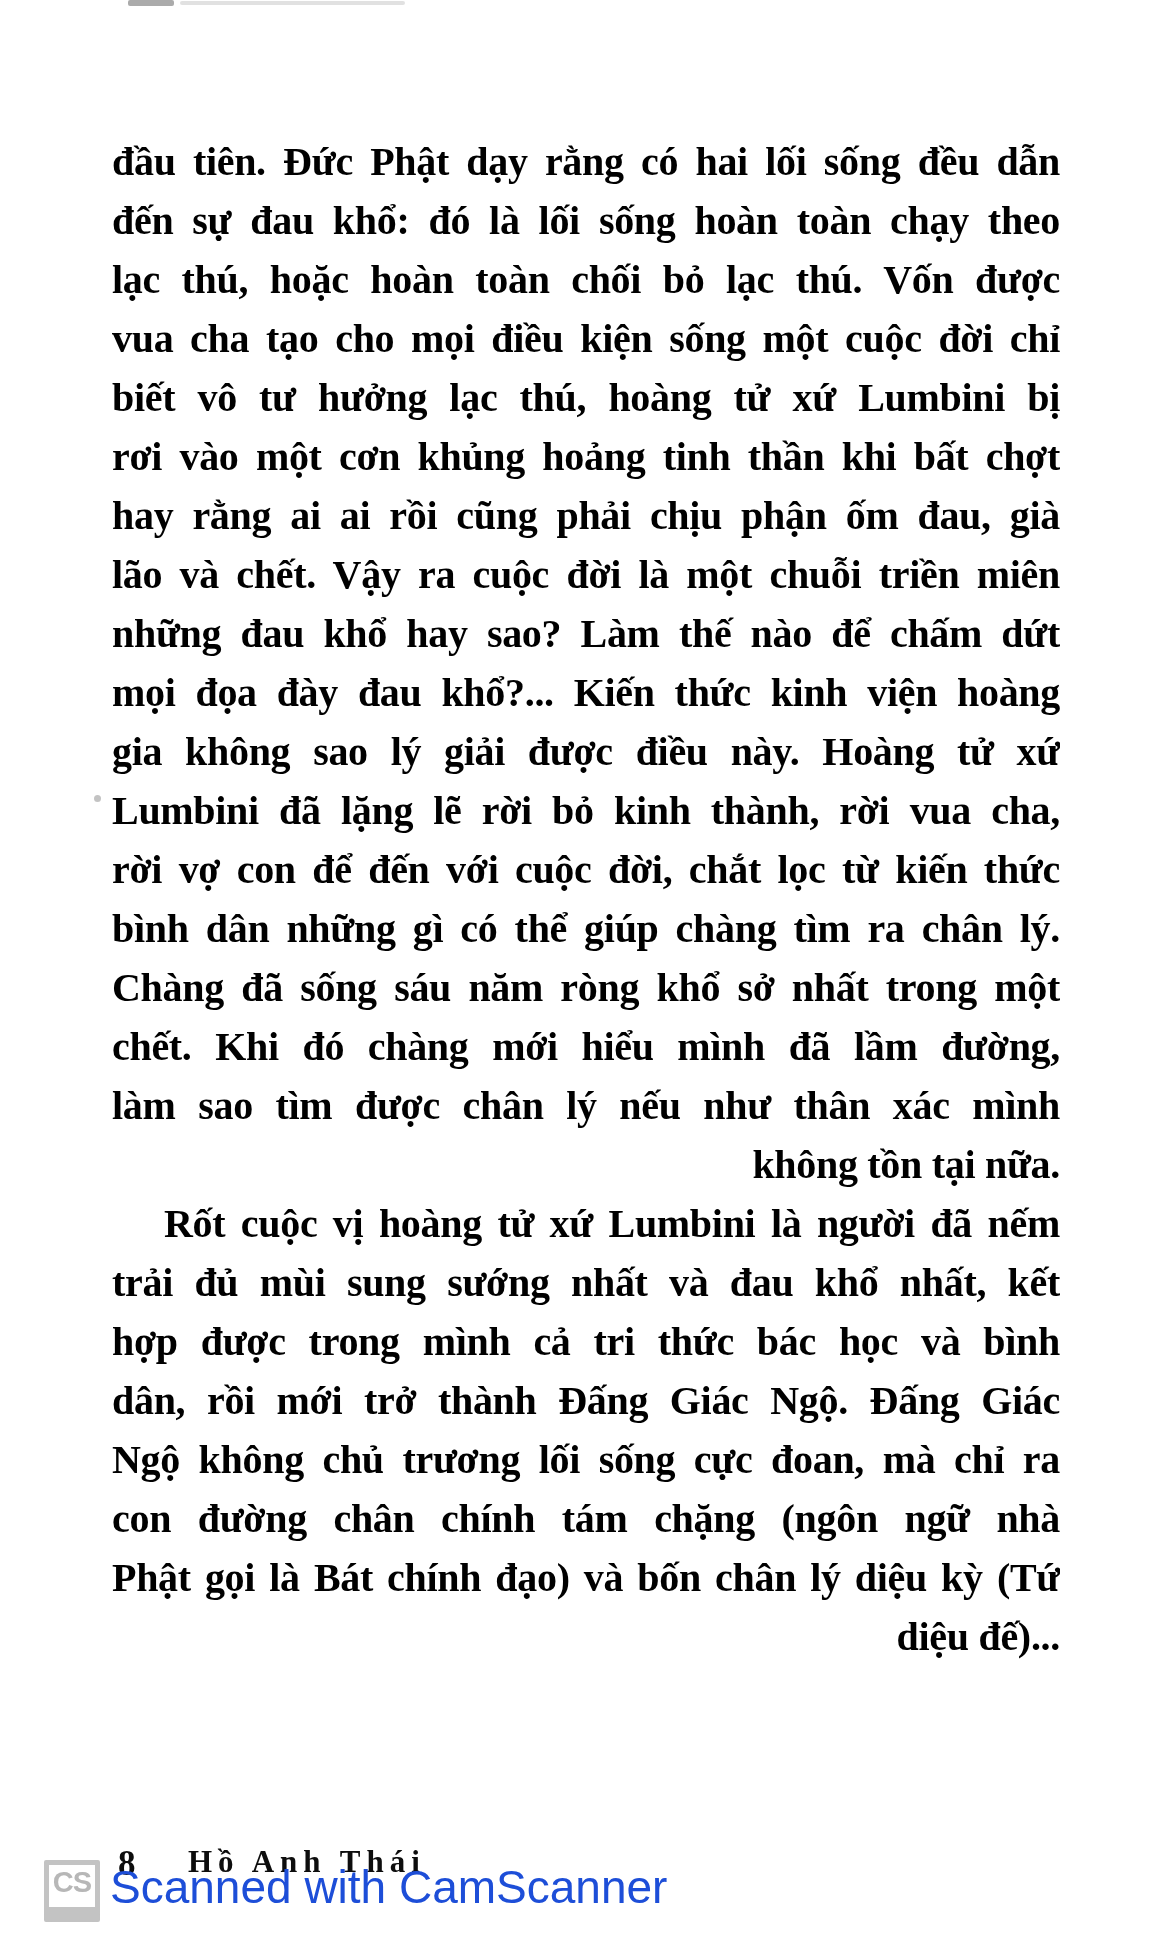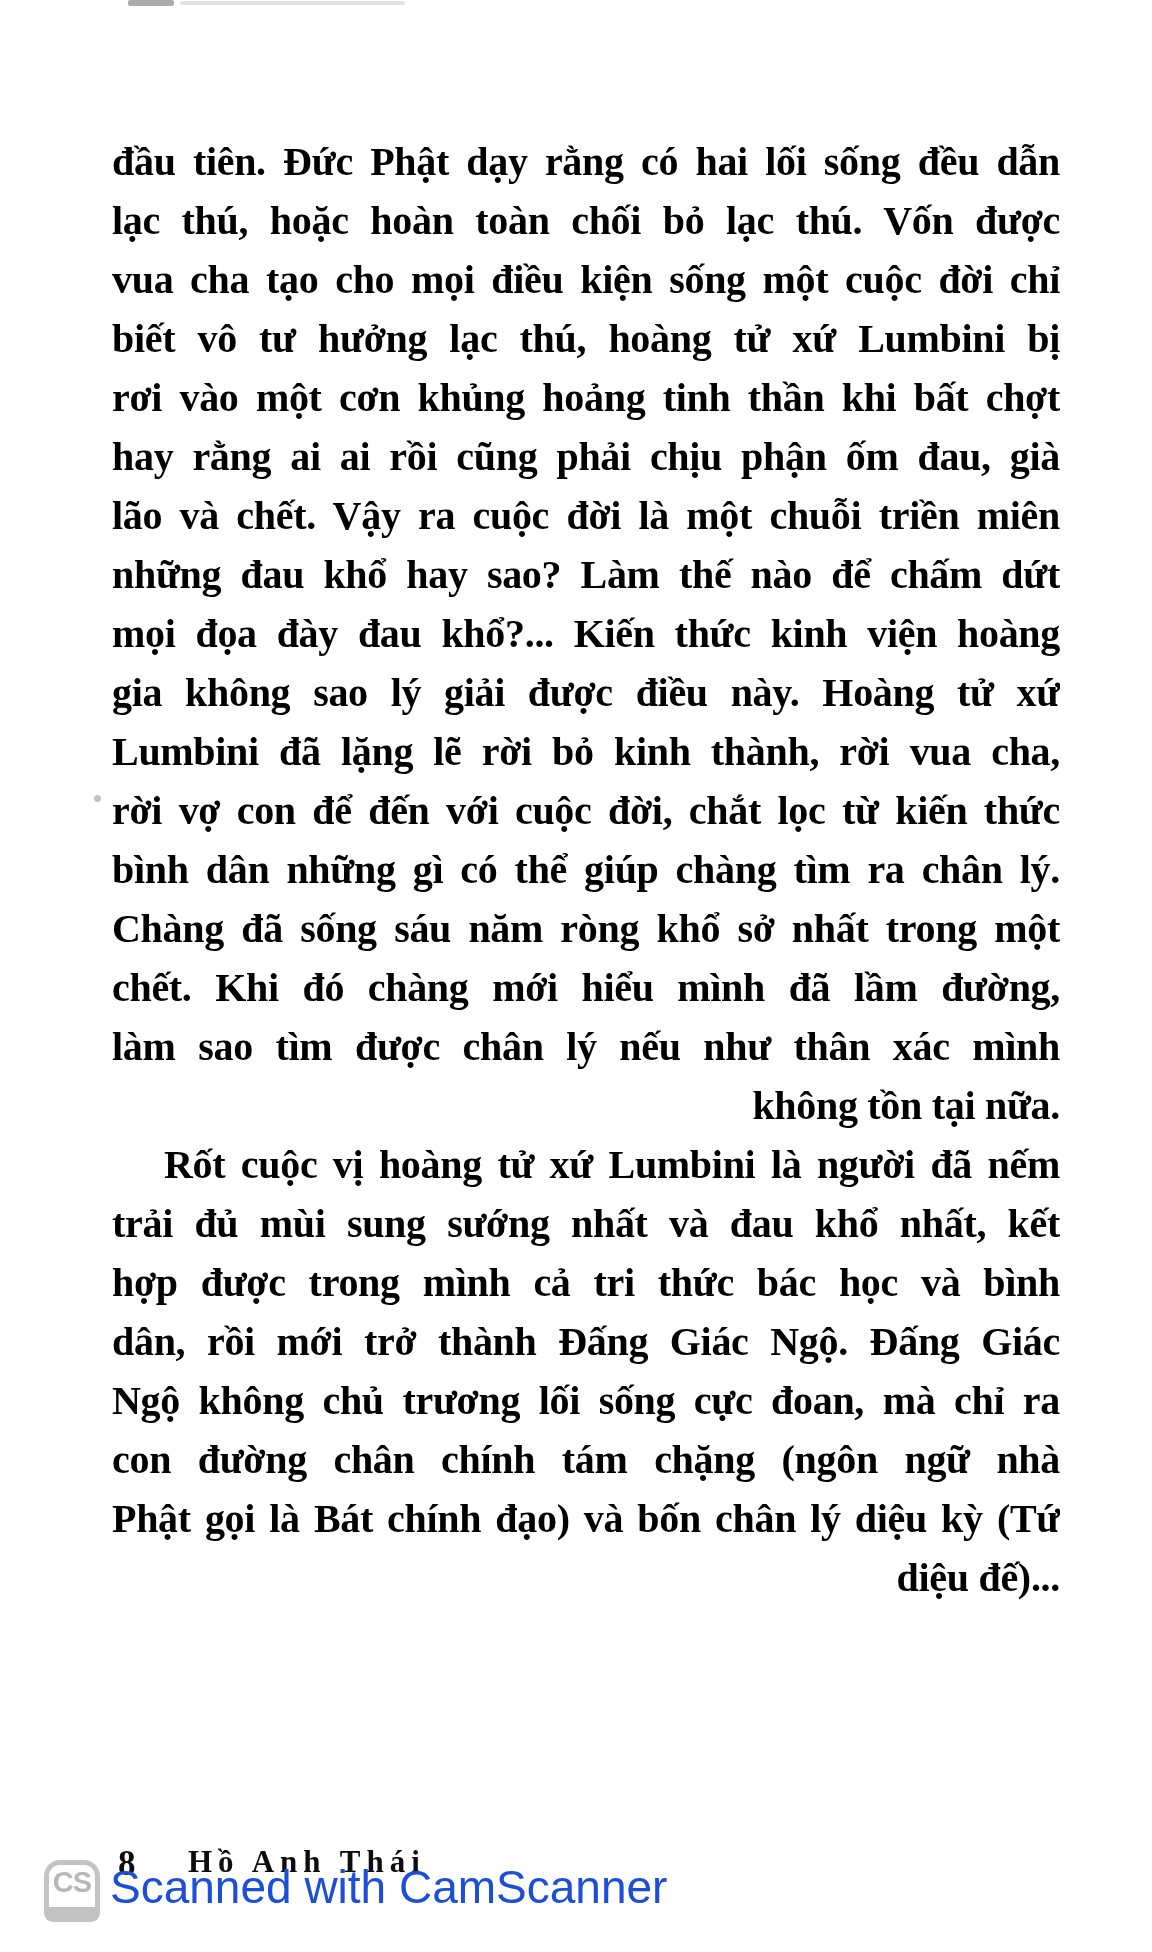--- a/index.html
+++ b/index.html
@@ -48,21 +48,21 @@
     letter-spacing:6px;
   }
   
   .watermark{
     position:absolute;left:0;top:1856px;width:1152px;height:70px;
   }
   .cs-logo{
     position:absolute;left:44px;top:4px;
     width:46px;height:52px;
     border:5px solid #c3c3c3;
-    border-radius:16px;
+    border-radius:2px;
     background:#ffffff;
   }
   .cs-logo .cs-text{
     position:absolute;left:0;top:1px;width:100%;
     text-align:center;
     font-family:"Liberation Sans", sans-serif;
     font-weight:700;
     font-size:29px;
     color:#b7b7b7;
     letter-spacing:-1px;
@@ -99,20 +99,21 @@
 <body>
 
 <div class="page" style="background: rgb(255, 255, 255);">
 
   <div class="artifact-top-1"></div>
   <div class="artifact-top-2"></div>
   <div class="artifact-dot"></div>
 
   <div class="text-block" style="color: #000000;">
       <div class="line j">đầu tiên. Đức Phật dạy rằng có hai lối sống đều dẫn</div>
+      <div class="line j">đến sự đau khổ: đó là lối sống hoàn toàn chạy theo</div>
       <div class="line j">lạc thú, hoặc hoàn toàn chối bỏ lạc thú. Vốn được</div>
       <div class="line j">vua cha tạo cho mọi điều kiện sống một cuộc đời chỉ</div>
       <div class="line j">biết vô tư hưởng lạc thú, hoàng tử xứ Lumbini bị</div>
       <div class="line j">rơi vào một cơn khủng hoảng tinh thần khi bất chợt</div>
       <div class="line j">hay rằng ai ai rồi cũng phải chịu phận ốm đau, già</div>
       <div class="line j">lão và chết. Vậy ra cuộc đời là một chuỗi triền miên</div>
       <div class="line j">những đau khổ hay sao? Làm thế nào để chấm dứt</div>
       <div class="line j">mọi đọa đày đau khổ?... Kiến thức kinh viện hoàng</div>
       <div class="line j">gia không sao lý giải được điều này. Hoàng tử xứ</div>
       <div class="line j">Lumbini đã lặng lẽ rời bỏ kinh thành, rời vua cha,</div>

